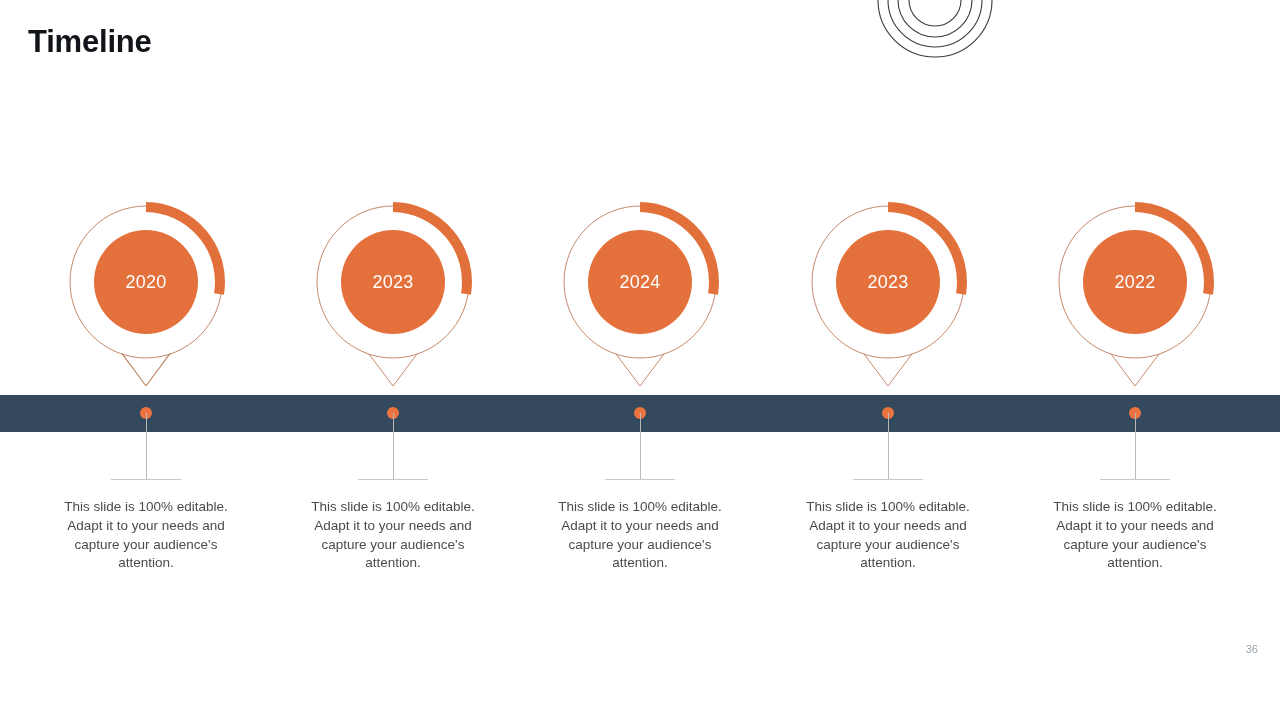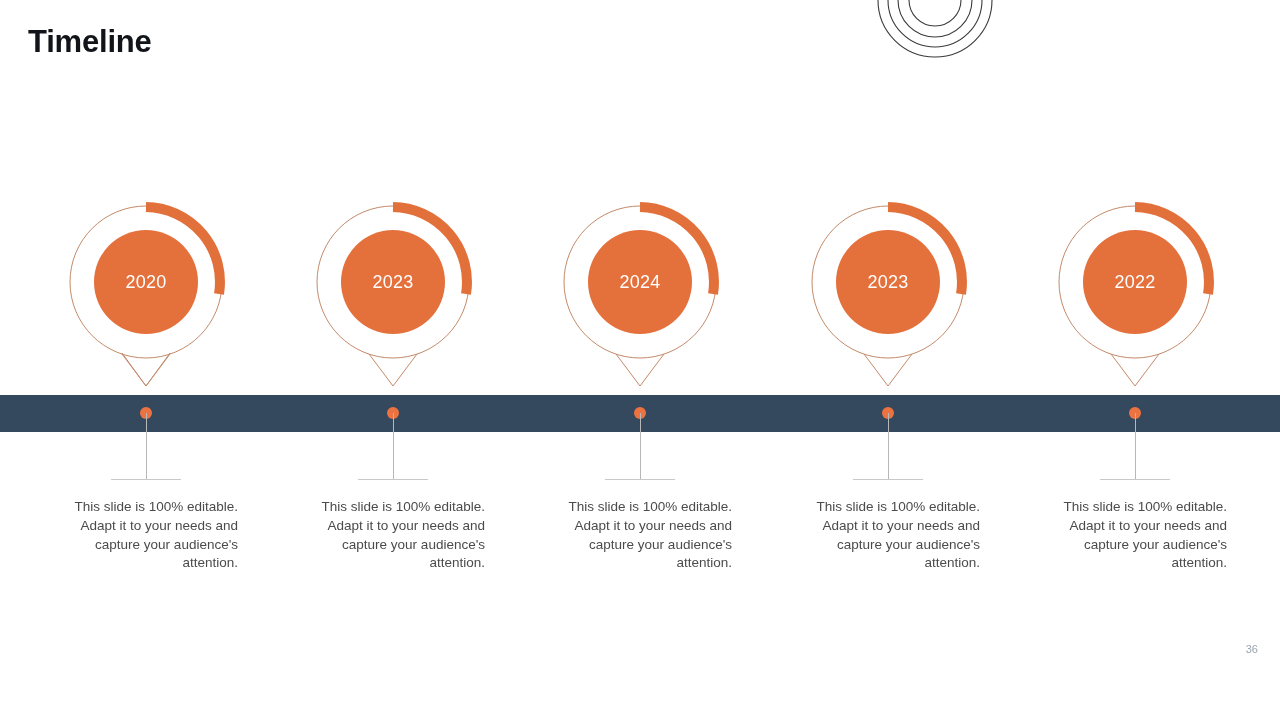--- a/index.html
+++ b/index.html
@@ -132,21 +132,21 @@
     height: 1px;
     background: #c9c9c9;
   }
 
   
   .marker-text {
     position: absolute;
     left: -92px;
     top: 498px;
     width: 184px;
-    text-align: right;
+    text-align: center;
     font-size: 13.5px;
     line-height: 18.8px;
     color: #4b4b4b;
   }
 
   
   .page-number {
     position: absolute;
     right: 22px;
     bottom: 8px;

